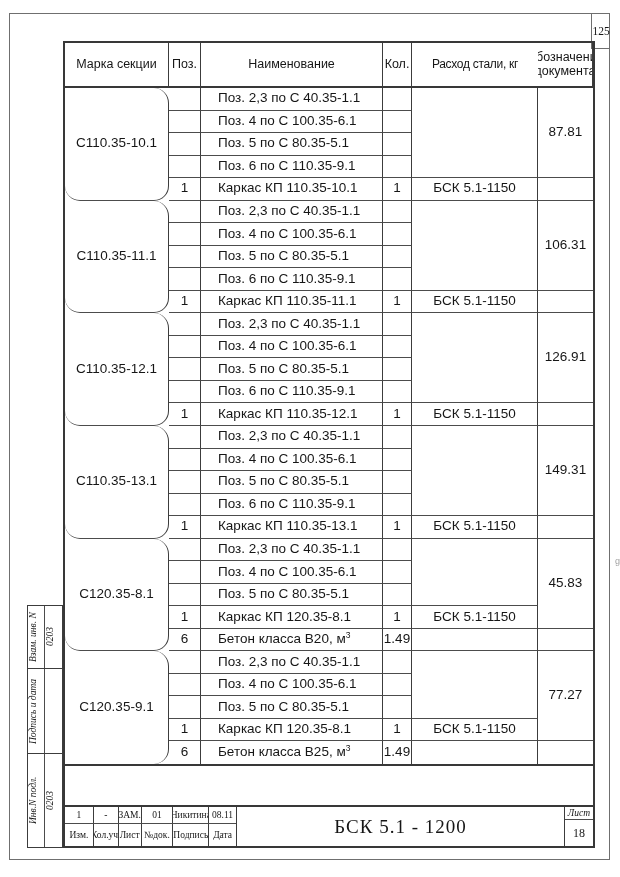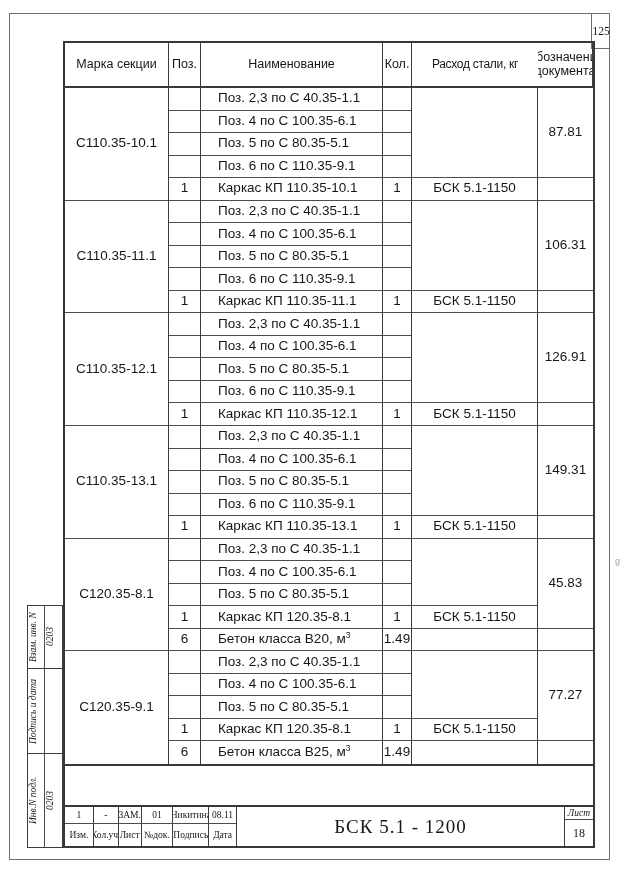--- a/index.html
+++ b/index.html
@@ -28,21 +28,21 @@
         grid-template-rows:45px repeat(30,1fr);}
   .cell{border-right:1.5px solid #3c3c3c;border-bottom:1px solid #4c4c4c;box-sizing:border-box;
         display:flex;align-items:center;justify-content:center;
         font-size:13.5px;line-height:1.1;overflow:hidden;}
   .c6{border-right:none;}
   .nb{border-bottom:none;text-align:right;}
   .hd{border-bottom:2px solid #383838;font-size:12.5px;text-align:center;padding:1px;}
   .hd.c6{font-size:12px;letter-spacing:-0.3px;}
   .nm{justify-content:flex-start;padding-left:17px;}
   .nm sup{font-size:8.5px;line-height:1;transform:translateY(-4px);}
-  .sp3{grid-row:span 3;} .sp4{grid-row:span 4;} .sp5{grid-row:span 5;}
+  .sp3{grid-row:span 3;} .sp4{grid-row:span 4;} .sp5{grid-row:span 5;border-radius:15px;}
 
   
   .stamp{position:absolute;left:27px;top:605px;width:36px;height:243px;
          border:1.5px solid #3c3c3c;box-sizing:border-box;
          display:flex;flex-direction:column;
          font-family:"Liberation Serif",serif;font-style:italic;font-size:9.5px;}
   .stamp-box{display:flex;border-bottom:1.5px solid #3c3c3c;box-sizing:border-box;overflow:hidden;}
   .stamp-box:last-child{border-bottom:none;flex:1;}
   .sb1{height:63px;} .sb2{height:85px;}
   .stamp-label{width:17px;border-right:1px solid #4c4c4c;box-sizing:border-box;}

